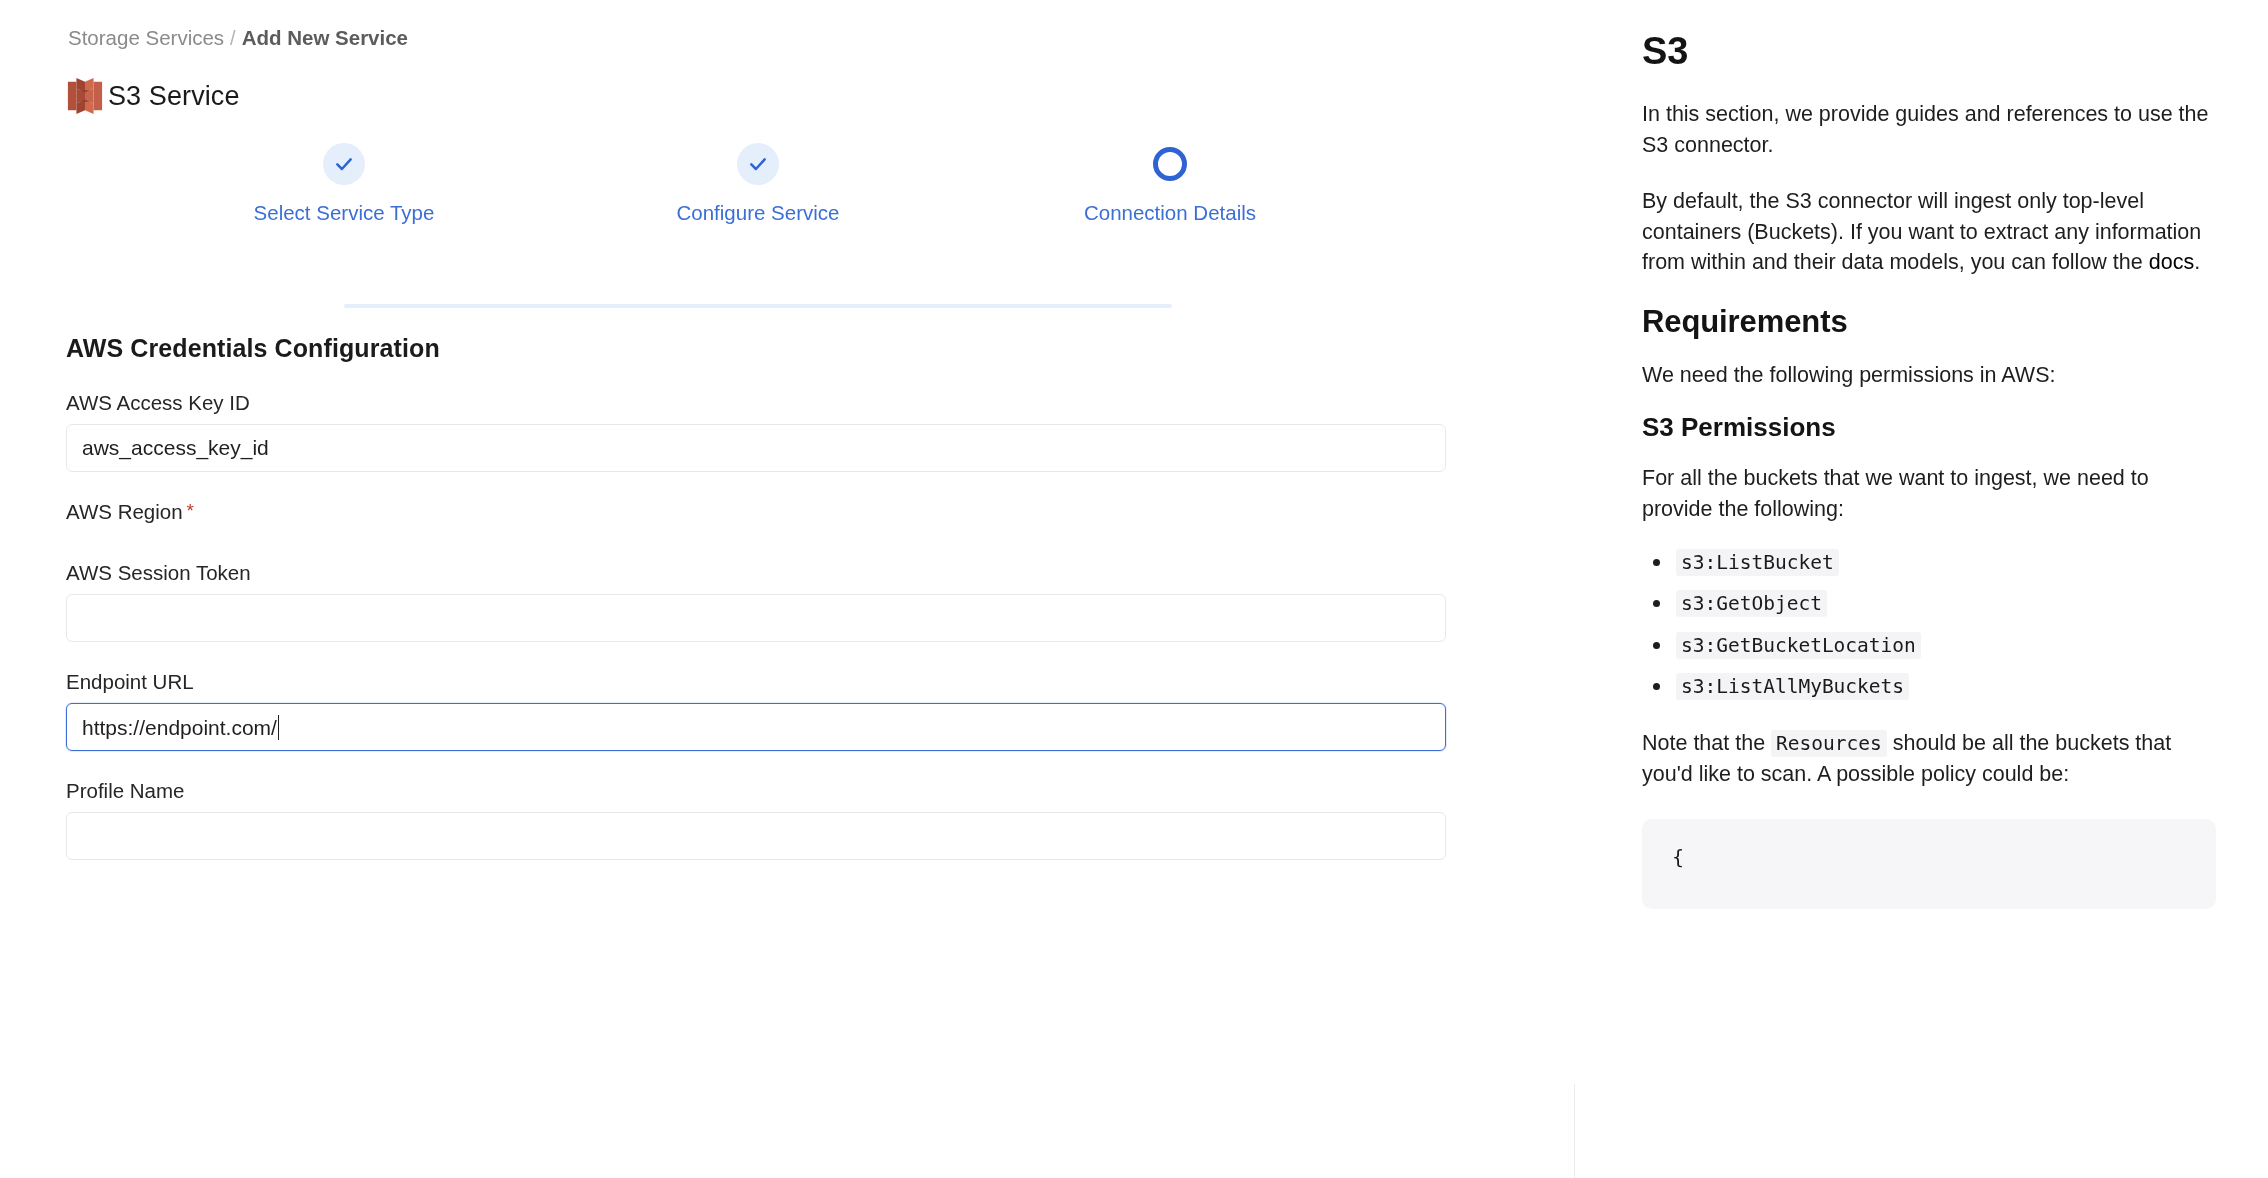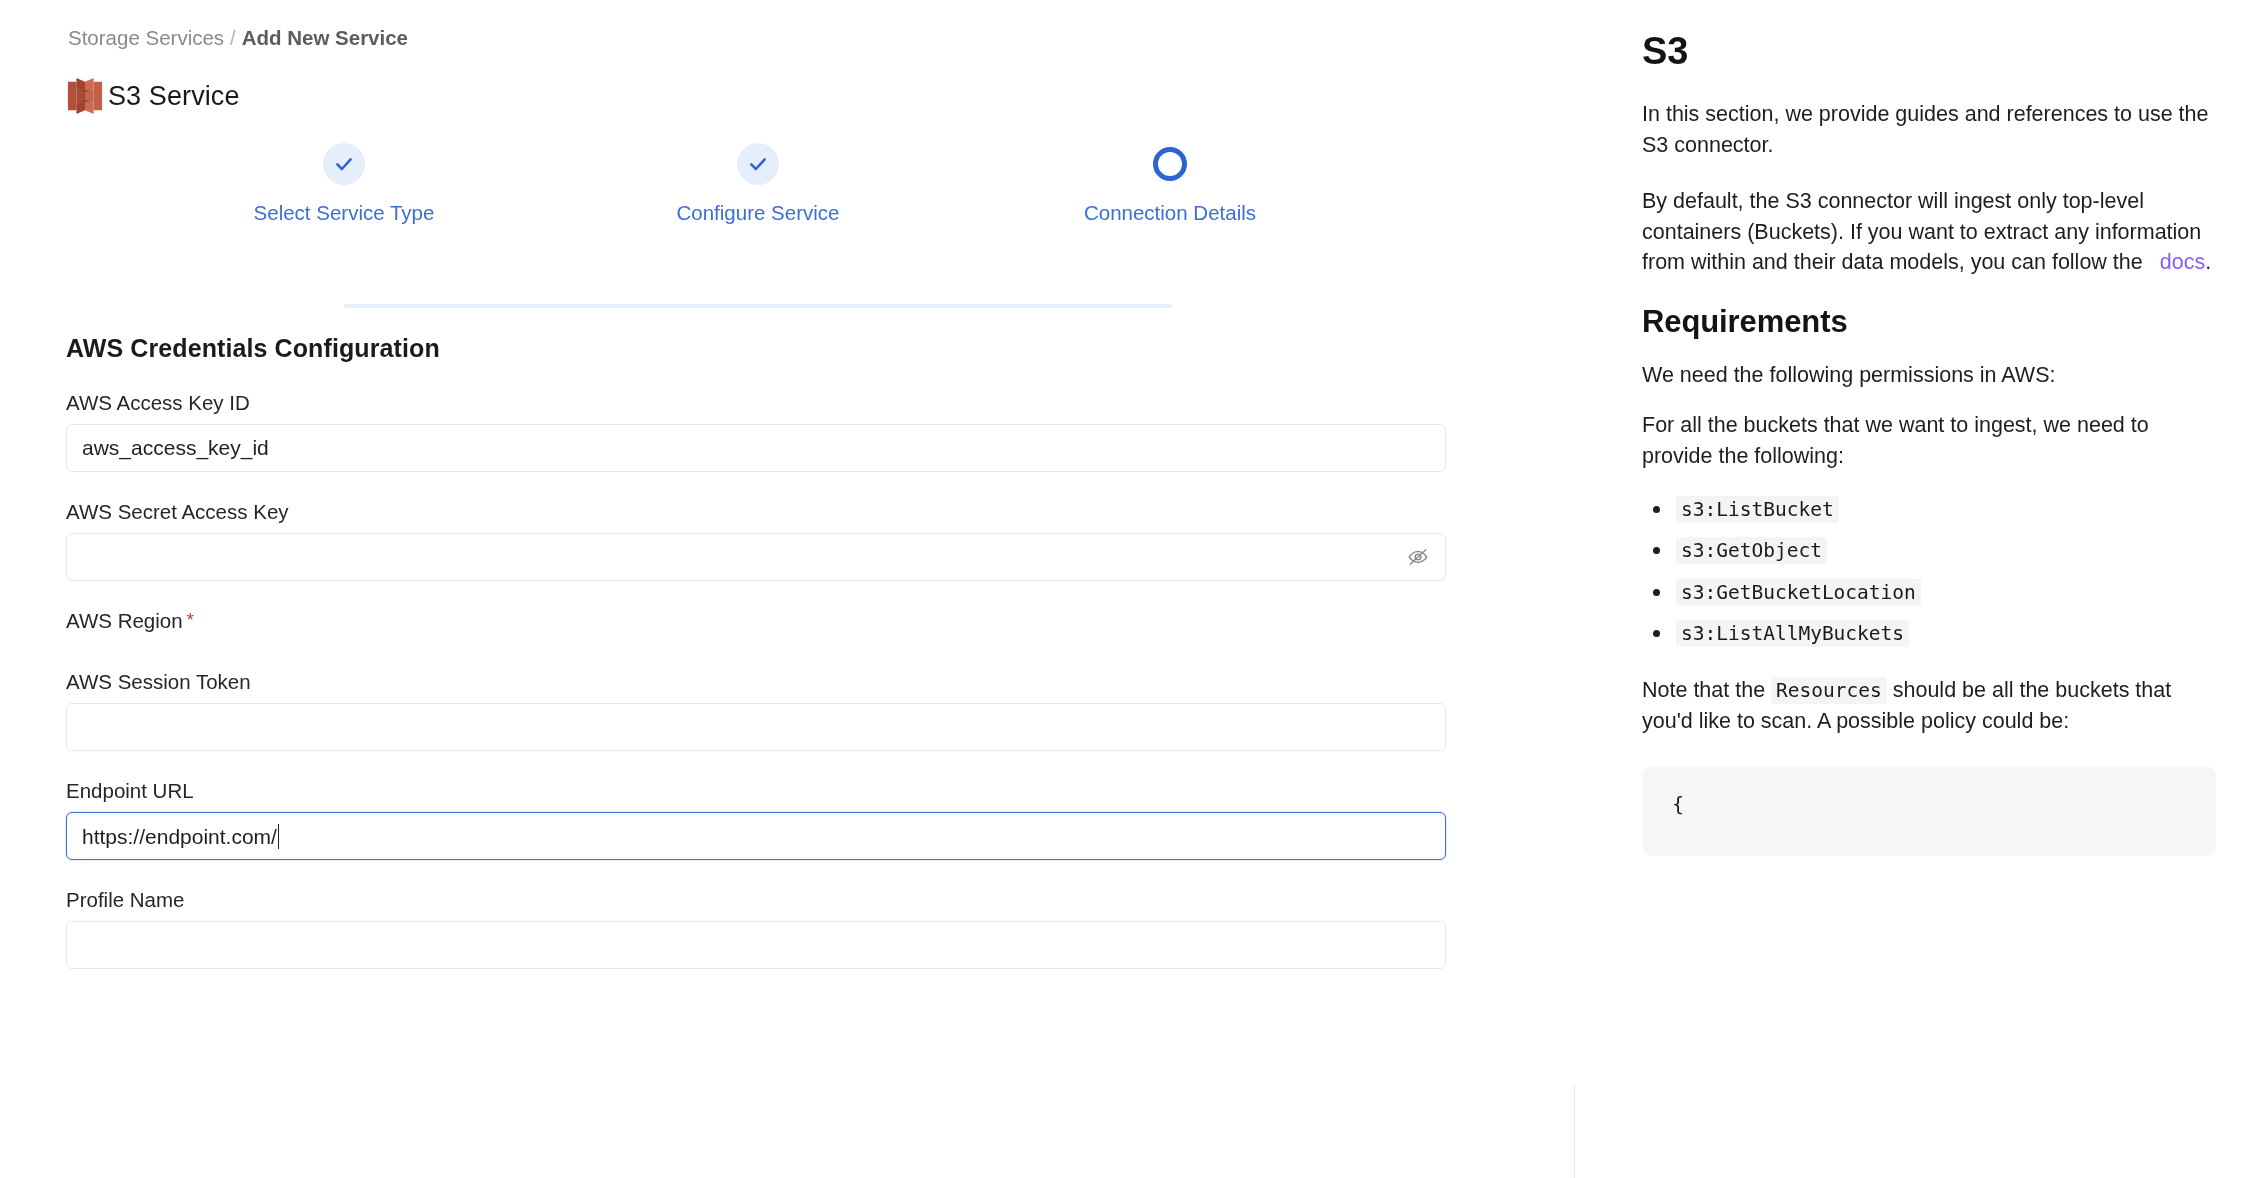--- a/index.html
+++ b/index.html
@@ -158,21 +158,21 @@
   }
   .doc-h3 {
     font-size: 26px; font-weight: 700; color: #141414;
     margin-top: 22px;
   }
   .doc-p {
     font-size: 21.5px; line-height: 1.42; color: #1e1e1e;
     margin-top: 26px;
   }
   .doc-p.tight { margin-top: 20px; }
-  .doc-link { color: #8b5cf6; text-decoration: none; margin-left: 11px; }
+  .doc-link { color: #000000; text-decoration: none; }
   .doc-list { margin-top: 22px; list-style: none; }
   .doc-list li {
     font-size: 21.5px; line-height: 1.5; color: #1e1e1e;
     position: relative; padding-left: 34px; margin-bottom: 9px;
   }
   .doc-list li::before {
     content: "";
     position: absolute; left: 11px; top: 13px;
     width: 7px; height: 7px; border-radius: 50%;
     background: #1e1e1e;
@@ -262,87 +262,73 @@
 
       <div class="field">
         <div class="field-label">
           <span>AWS Access Key ID</span>
         </div>
         <div class="input-shell">
           <span class="input-text">aws_access_key_id</span>
         </div>
       </div>
 
-      <div class="field">
-        <div class="field-label">
-          <span>AWS Secret Access Key</span>
+
+      <div class="field">
+        <div class="field-label">
+          <span>AWS Region</span>
+          <span class="req-star">*</span>
+        </div>
+      </div>
+
+      <div class="field">
+        <div class="field-label">
+          <span>AWS Session Token</span>
         </div>
         <div class="input-shell">
           <span class="input-text"></span>
-          <span class="eye-btn">
-            <svg viewBox="0 0 24 24" fill="none" stroke="#8b8b8b" stroke-width="1.6" stroke-linecap="round" stroke-linejoin="round">
-              <path d="M2.5 12s3.6-6 9.5-6 9.5 6 9.5 6-3.6 6-9.5 6S2.5 12 2.5 12z"></path>
-              <circle cx="12" cy="12" r="3.1"></circle>
-              <line x1="3.5" y1="20" x2="20.5" y2="4"></line>
-            </svg>
-          </span>
-        </div>
-      </div>
-
-      <div class="field">
-        <div class="field-label">
-          <span>AWS Region</span>
-          <span class="req-star">*</span>
-        </div>
-      </div>
-
-      <div class="field">
-        <div class="field-label">
-          <span>AWS Session Token</span>
+        </div>
+      </div>
+
+      <div class="field">
+        <div class="field-label">
+          <span>Endpoint URL</span>
+        </div>
+        <div class="input-shell focused">
+          <span class="input-text"><span>https://endpoint.com/</span><span class="caret"></span></span>
+        </div>
+      </div>
+
+      <div class="field">
+        <div class="field-label">
+          <span>Profile Name</span>
         </div>
         <div class="input-shell">
           <span class="input-text"></span>
         </div>
       </div>
-
-      <div class="field">
-        <div class="field-label">
-          <span>Endpoint URL</span>
-        </div>
-        <div class="input-shell focused">
-          <span class="input-text"><span>https://endpoint.com/</span><span class="caret"></span></span>
-        </div>
-      </div>
-
-      <div class="field">
-        <div class="field-label">
-          <span>Profile Name</span>
-        </div>
-        <div class="input-shell">
-          <span class="input-text"></span>
-        </div>
-      </div>
     </div>
   </div>
 
   <div class="divider"></div>
   <div class="scroll-thumb"></div>
 
   <div class="right-pane">
 
     <div class="doc-h1">S3</div>
 
     <p class="doc-p">In this section, we provide guides and references to use the S3 connector.</p>
 
     <p class="doc-p"><span>By default, the S3 connector will ingest only top-level containers (Buckets). If you want to extract any information from within and their data models, you can follow the </span><a class="doc-link" href="#">docs</a><span>.</span></p>
 
     <div class="doc-h2">Requirements</div>
 
     <p class="doc-p tight">We need the following permissions in AWS:</p>
 
+    <div class="doc-h3">S3 Permissions</div>
 
     <p class="doc-p tight">For all the buckets that we want to ingest, we need to provide the following:</p>
 
     <ul class="doc-list">
       <li><code class="inline">s3:ListBucket</code></li>
       <li><code class="inline">s3:GetObject</code></li>
       <li><code class="inline">s3:GetBucketLocation</code></li>
       <li><code class="inline">s3:ListAllMyBuckets</code></li>
     </ul>
 

